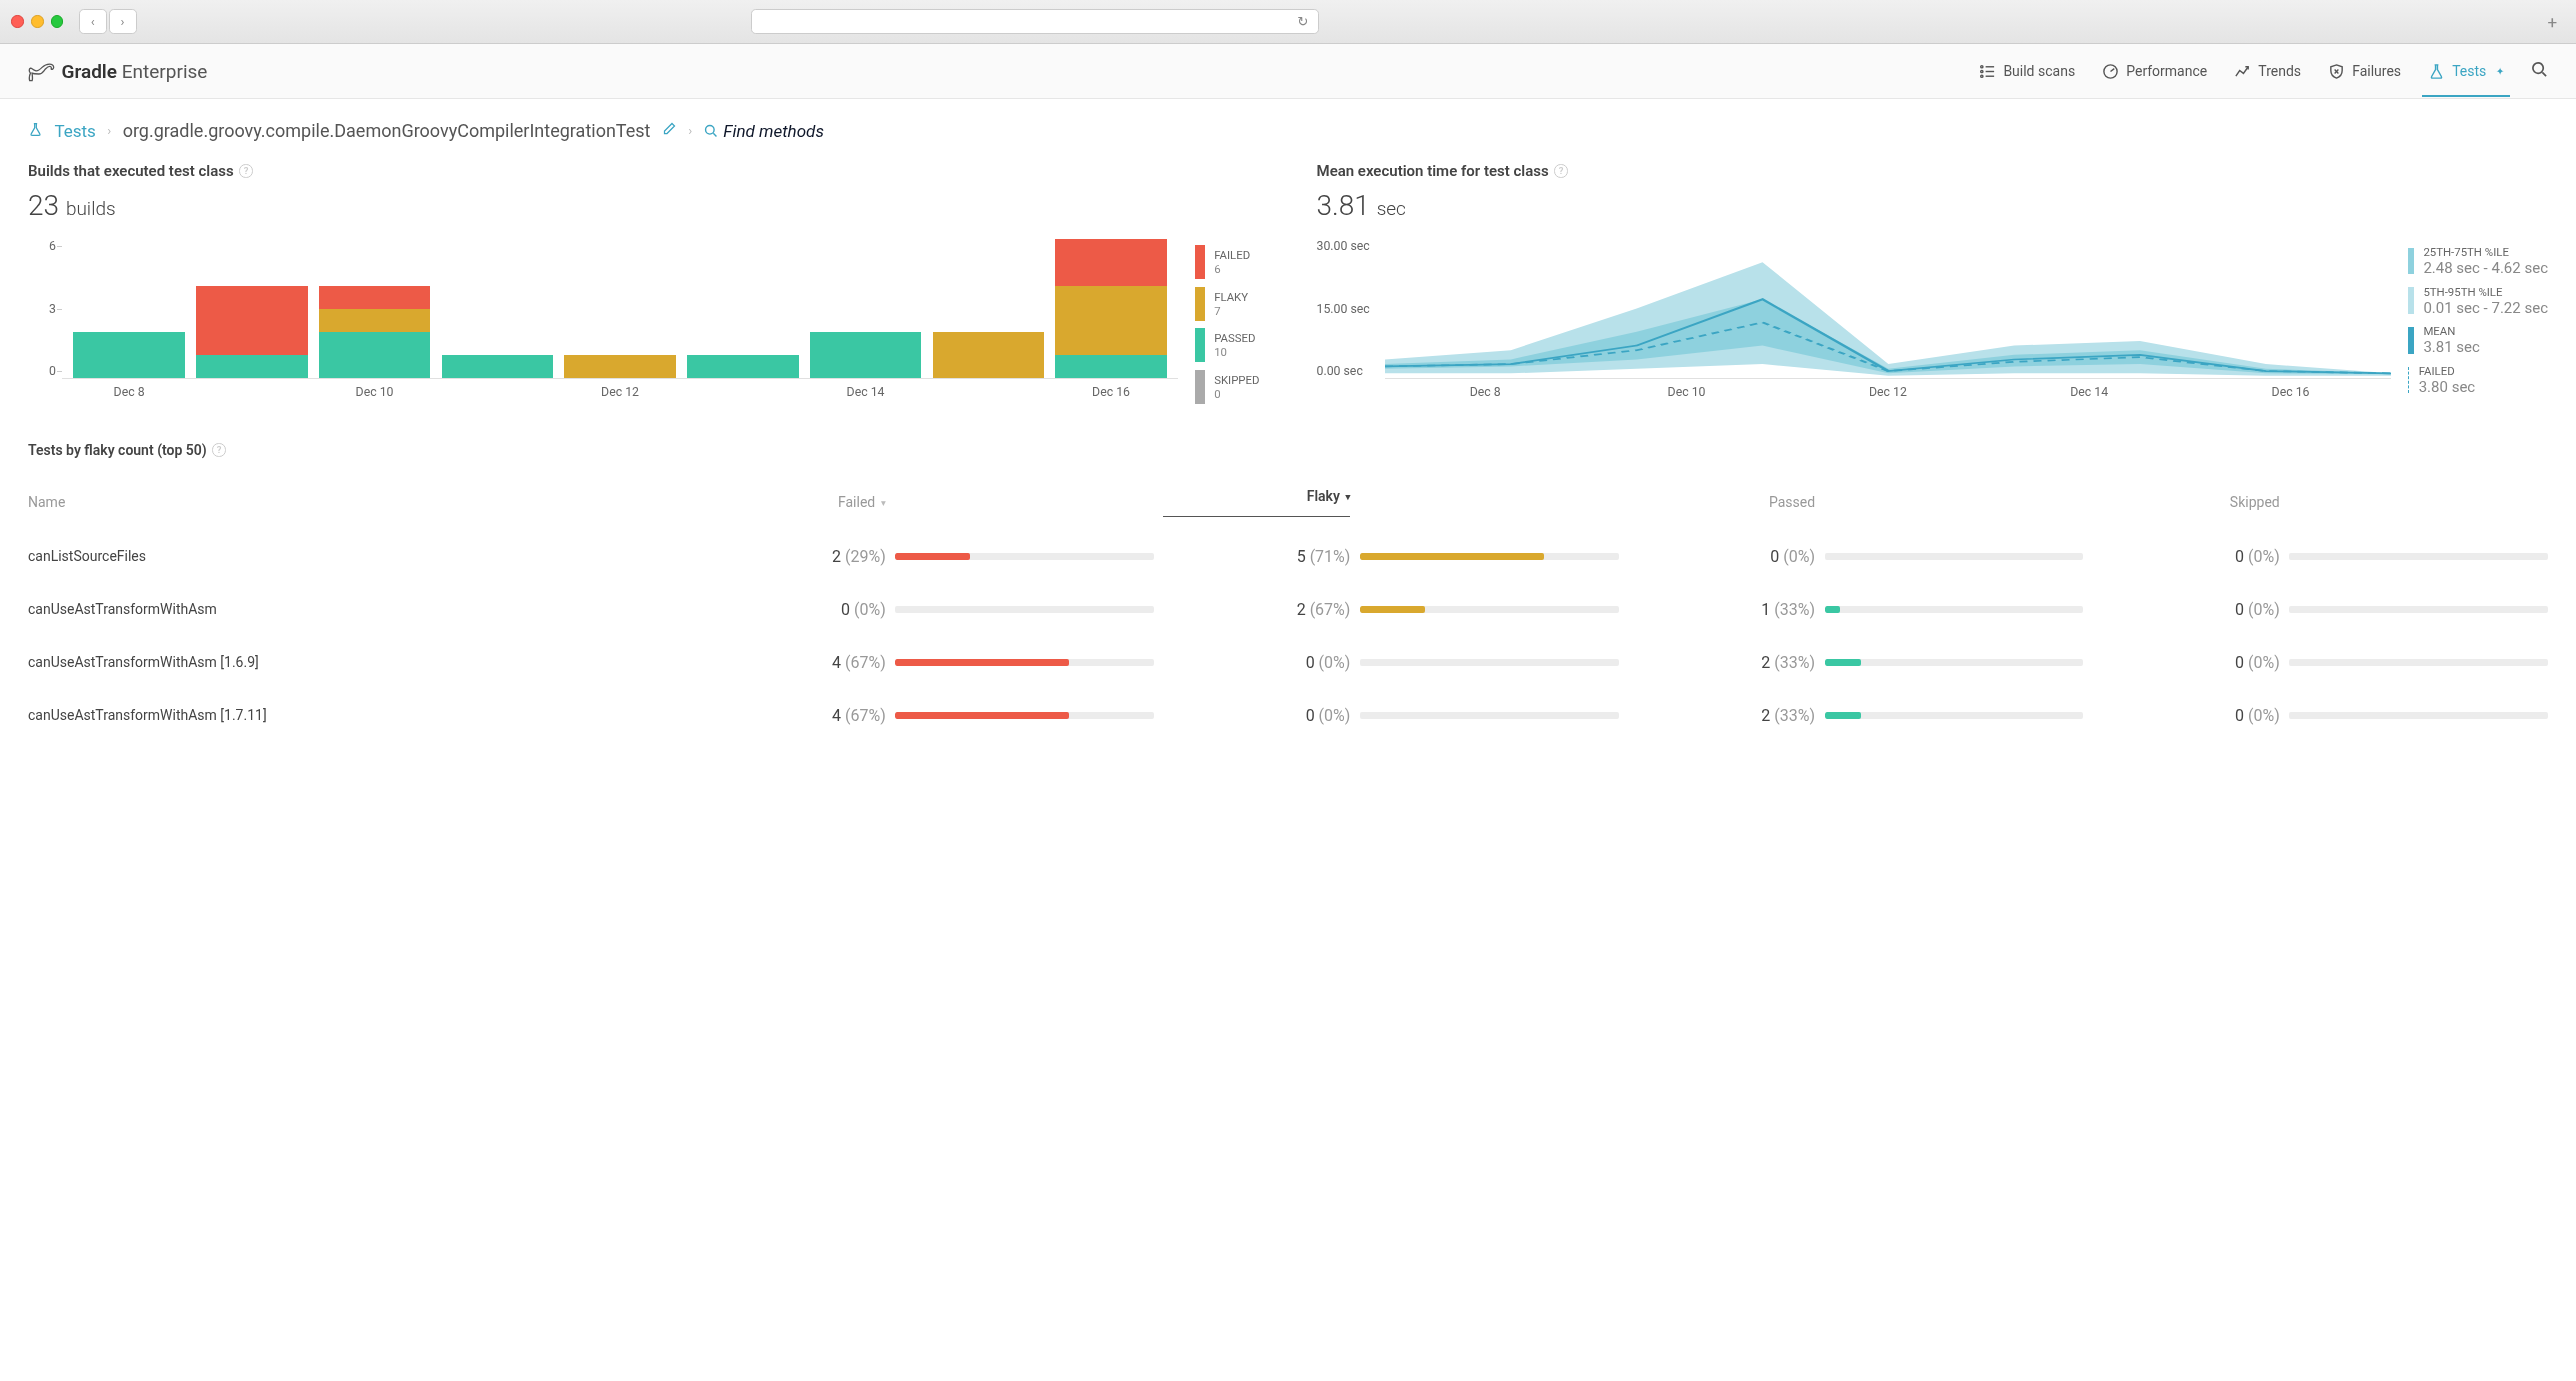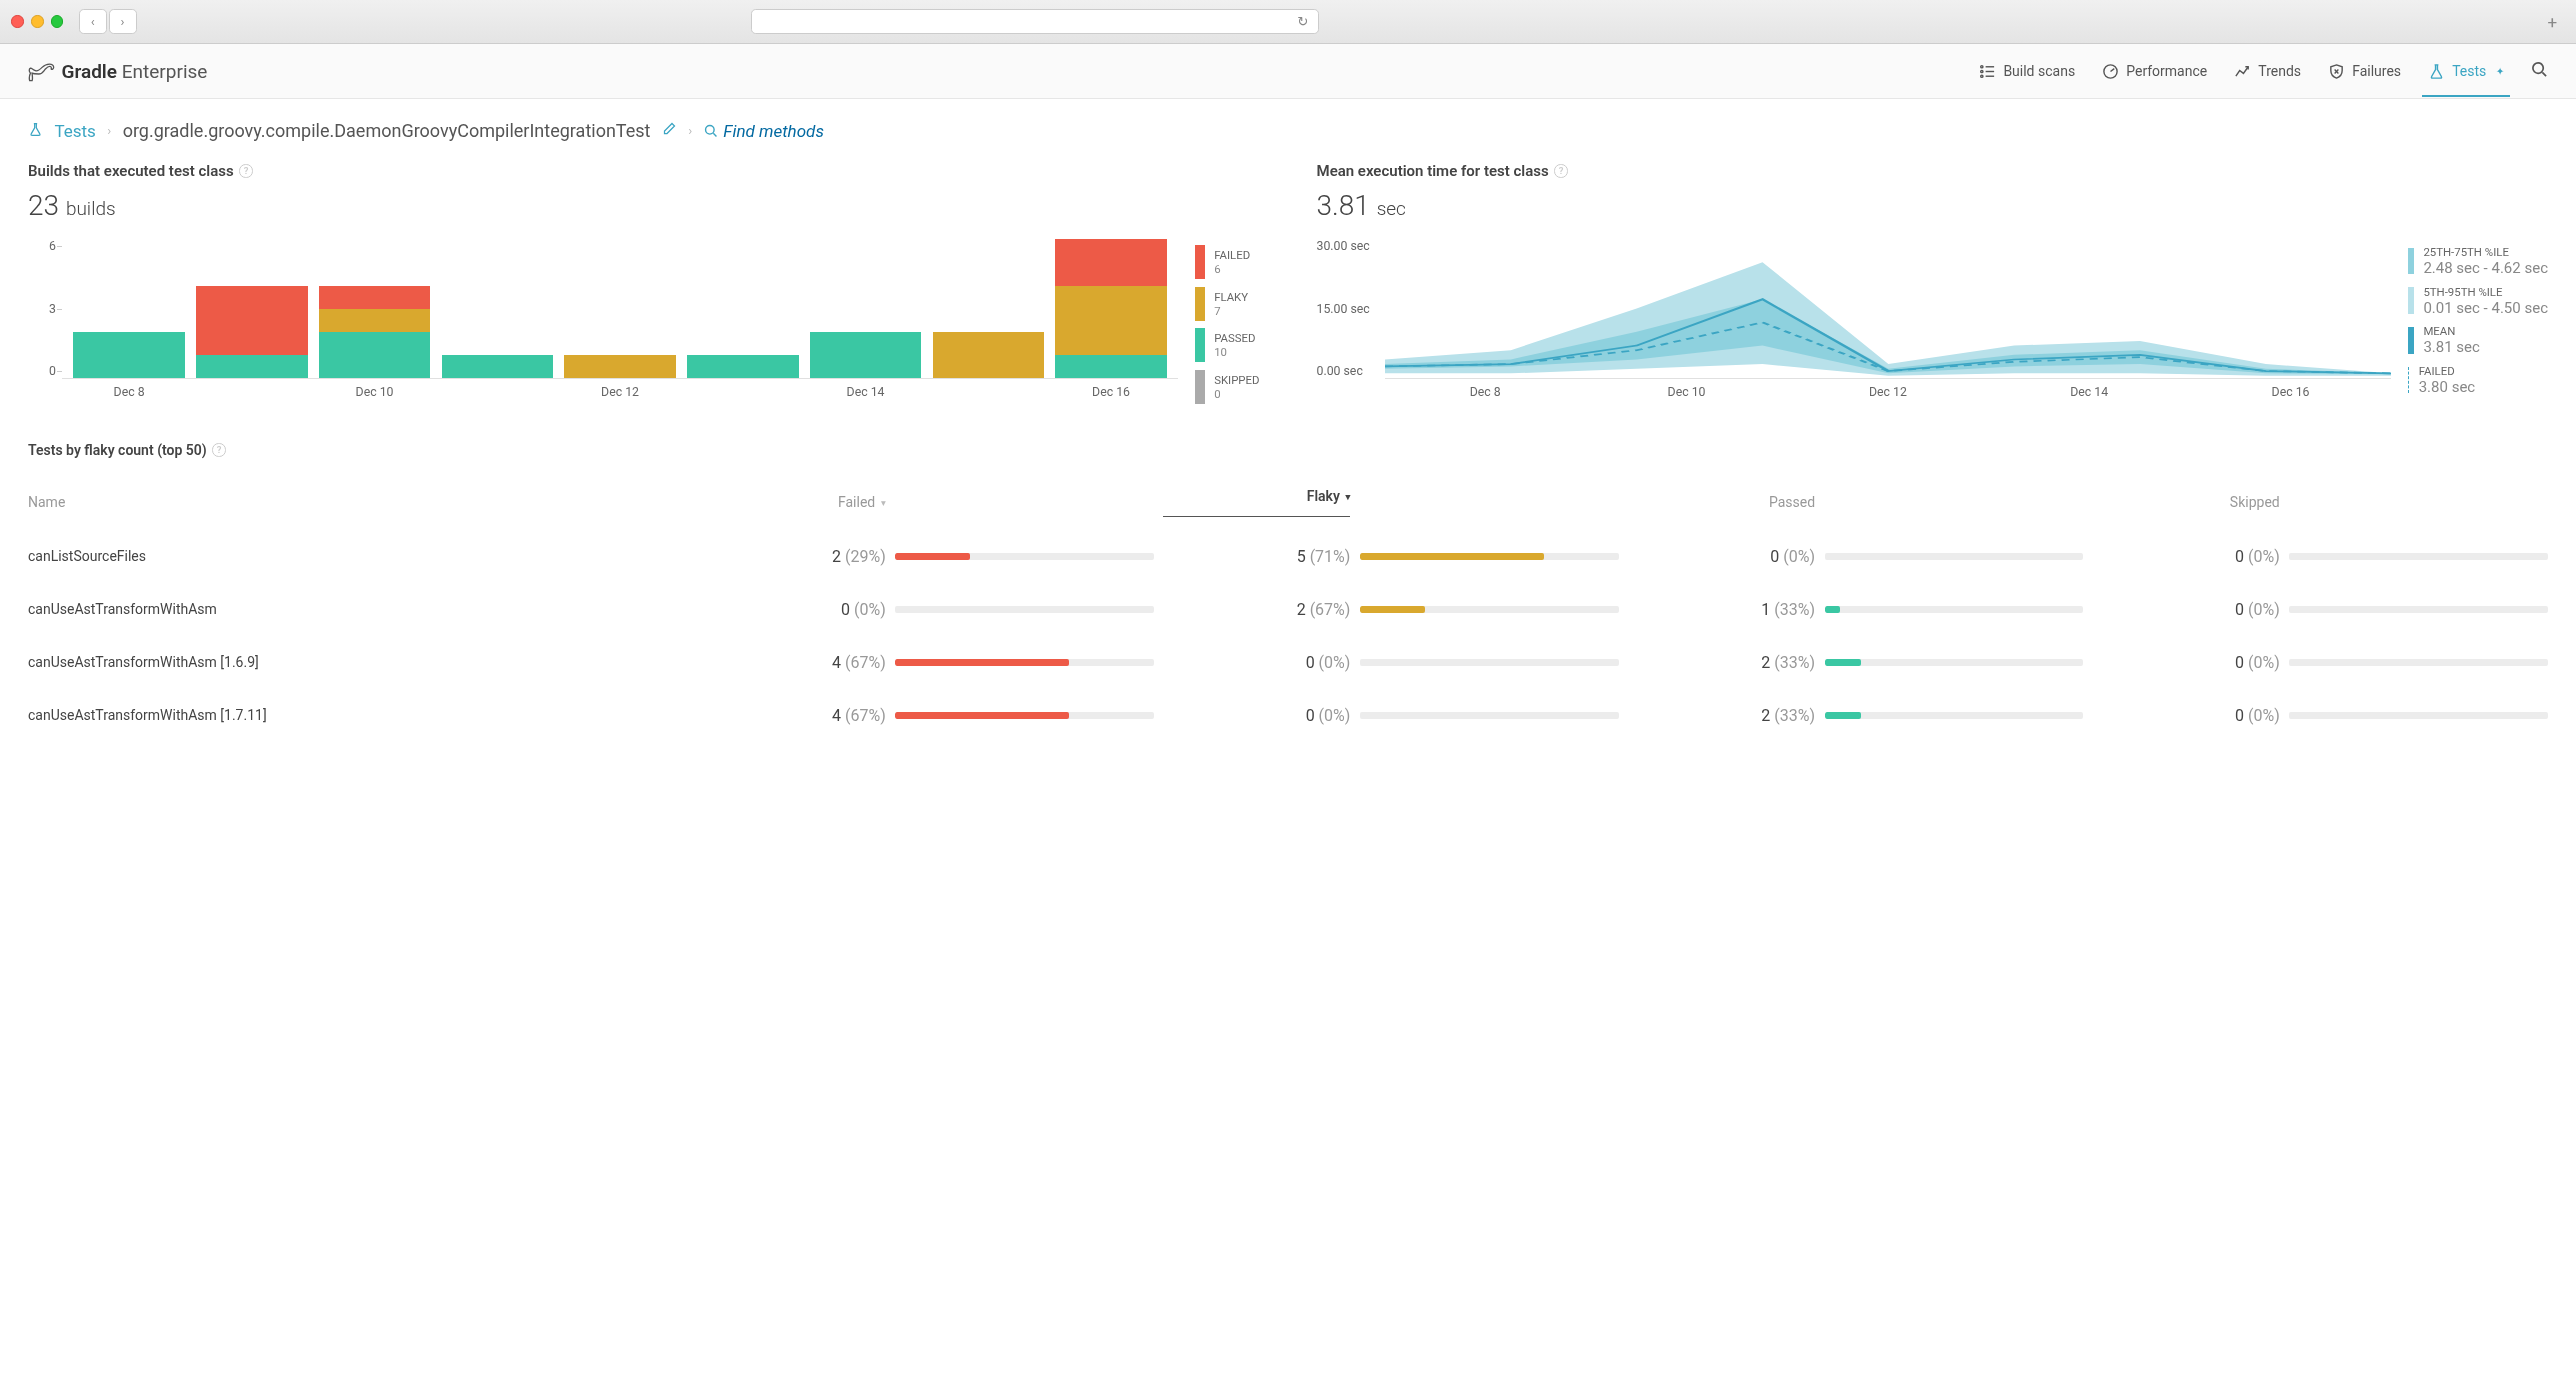--- a/index.html
+++ b/index.html
@@ -32,21 +32,21 @@
   .sparkle { font-size: 10.4px; color: #3ba5c3; margin-left: 1.9px; }
   .search-top { color: #555; font-size: 16px; cursor: pointer; }
 
   
   .breadcrumb { display: flex; align-items: center; gap: 11.4px; padding: 21px 28px 9.5px; font-size: 17px; }
   .bc-icon { color: #3ba5c3; }
   .bc-tests { color: #3ba5c3; cursor: pointer; }
   .bc-sep { color: #bbb; font-size: 13.3px; }
   .bc-class { color: #555; font-size: 18px; }
   .bc-edit { color: #3ba5c3; cursor: pointer; font-size: 15px; }
-  .bc-find { color: #0369a1; font-style: italic; cursor: pointer; display: flex; align-items: center; gap: 5.7px; }
+  .bc-find { color: #0f172a; font-style: italic; cursor: pointer; display: flex; align-items: center; gap: 5.7px; }
 
   
   .content { padding: 11.4px 28px 28px; }
   .charts-row { display: flex; gap: 57px; margin-bottom: 38px; }
   .chart-panel { flex: 1; }
   .panel-title { font-size: 15px; font-weight: 600; color: #444; display: flex; align-items: center; gap: 5.7px; margin-bottom: 9.5px; }
   .help-icon { width: 13.3px; height: 13.3px; border: 0.9px solid #ccc; border-radius: 50%; color: #ccc; font-size: 9.5px; display: inline-flex; align-items: center; justify-content: center; }
   .big-number { font-size: 28px; font-weight: 300; color: #444; margin-bottom: 17px; }
   .big-number .unit { font-size: 19px; }
 
@@ -346,21 +346,21 @@
             <div class="legend-swatch" style="background:#8ed1de"></div>
             <div class="legend-text">
                 <div class="lt-name">25TH-75TH %ILE</div>
                 <div class="lt-sub">2.48 sec - 4.62 sec</div>
               </div>
           </div>
           <div class="legend-row">
             <div class="legend-swatch" style="background:#b8e1ea"></div>
             <div class="legend-text">
                 <div class="lt-name">5TH-95TH %ILE</div>
-                <div class="lt-sub">0.01 sec - 4.50 sec</div>
+                <div class="lt-sub">0.01 sec - 7.22 sec</div>
               </div>
           </div>
           <div class="legend-row">
             <div class="legend-swatch" style="background:#3ba5c3"></div>
             <div class="legend-text">
                 <div class="lt-name">MEAN</div>
                 <div class="lt-sub">3.81 sec</div>
               </div>
           </div>
           <div class="legend-row">

